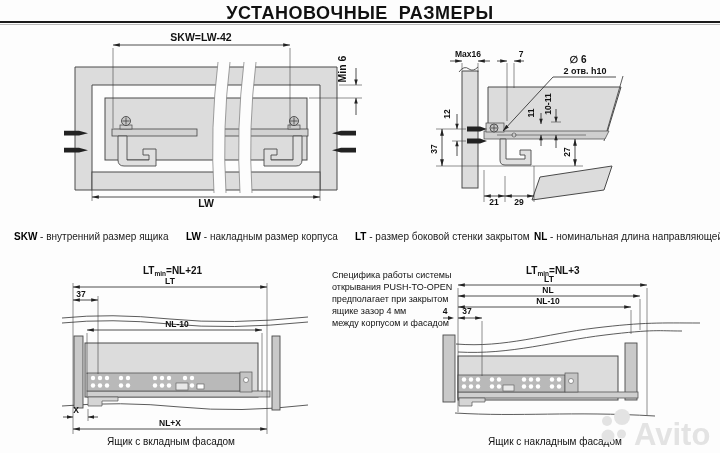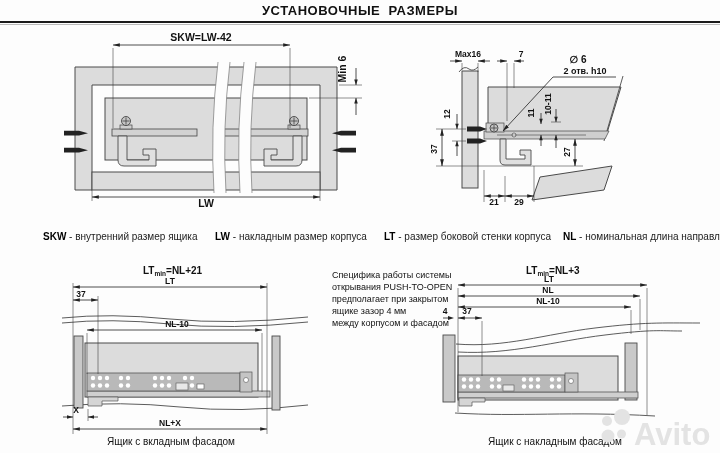--- a/index.html
+++ b/index.html
@@ -1,22 +1,22 @@
 <!DOCTYPE html>
 <html><head>
 <meta charset="utf-8">
 <style>
   html,body{margin:0;padding:0;}
   body{width:720px;height:453px;position:relative;background:#fdfdfd;overflow:hidden;
        font-family:"Liberation Sans",sans-serif;color:#111;}
   .title{position:absolute;top:3px;left:0;width:720px;text-align:center;
-         font-size:13px;font-weight:bold;letter-spacing:.5px;white-space:pre;}
+         font-size:18px;font-weight:bold;letter-spacing:.5px;white-space:pre;}
   .rule{position:absolute;top:21px;left:0;width:720px;border-top:2px solid #1b1b1b;
         border-bottom:1px solid #bbb;height:1px;}
-  .legend-item{position:absolute;top:231px;font-size:10px;white-space:nowrap;color:#222;margin-left:29px;}
+  .legend-item{position:absolute;top:231px;font-size:10px;white-space:nowrap;color:#222;}
   .legend-item b{color:#000;}
   svg{position:absolute;overflow:visible;}
   .shape{fill:#dcdcdc;stroke:#4a4a4a;stroke-width:1;}
   .shape2{fill:#c9c9c9;stroke:#4a4a4a;stroke-width:.9;}
   .railbar{fill:#cfcfcf;stroke:#555;stroke-width:.8;}
   .bracket{fill:#b9b9b9;stroke:#555;stroke-width:.8;}
   .hook{fill:#e0e0e0;stroke:#4a4a4a;stroke-width:.9;}
   .dimline{stroke:#222;stroke-width:.8;fill:none;}
   .ext{stroke:#333;stroke-width:.55;fill:none;}
   .edge{stroke:#4a4a4a;stroke-width:.9;fill:none;}
@@ -179,21 +179,21 @@
     <line class="ext" x1="534" y1="166" x2="534" y2="202"></line>
     <line class="dimline" x1="484" y1="196" x2="505" y2="196" marker-start="url(#ar2)" marker-end="url(#ar2)"></line>
     <line class="dimline" x1="505" y1="196" x2="534" y2="196" marker-start="url(#ar2)" marker-end="url(#ar2)"></line>
     <text class="dimtext" x="494" y="205">21</text>
     <text class="dimtext" x="519" y="205">29</text>
   </g>
 </svg>
 
 <div class="legend-item" style="left:14px"><b>SKW</b><span> - внутренний размер ящика</span></div>
 <div class="legend-item" style="left:186px"><b>LW</b><span> - накладным размер корпуса</span></div>
-<div class="legend-item" style="left:355px"><b>LT</b><span> - размер боковой стенки корпуса</span></div>
+<div class="legend-item" style="left:355px"><b>LT</b><span> - размер боковой стенки закрытом</span></div>
 <div class="legend-item" style="left:534px"><b>NL</b><span> - номинальная длина направляющей</span></div>
 
 <svg style="left:30px;top:262px" width="305" height="190" viewBox="30 262 305 190">
   <defs>
     <marker id="ar3" viewBox="0 0 10 6" refX="9.5" refY="3" markerWidth="9" markerHeight="5.4" orient="auto-start-reverse">
       <path d="M10,3 L0,0.4 L0,5.6 z" fill="#222"></path>
     </marker>
   </defs>
   <text class="ftitle" x="143" y="274"><tspan>LT</tspan><tspan style="font-size:6.5px" dy="2">min</tspan><tspan dy="-2">=NL+21</tspan></text>
   <g>

